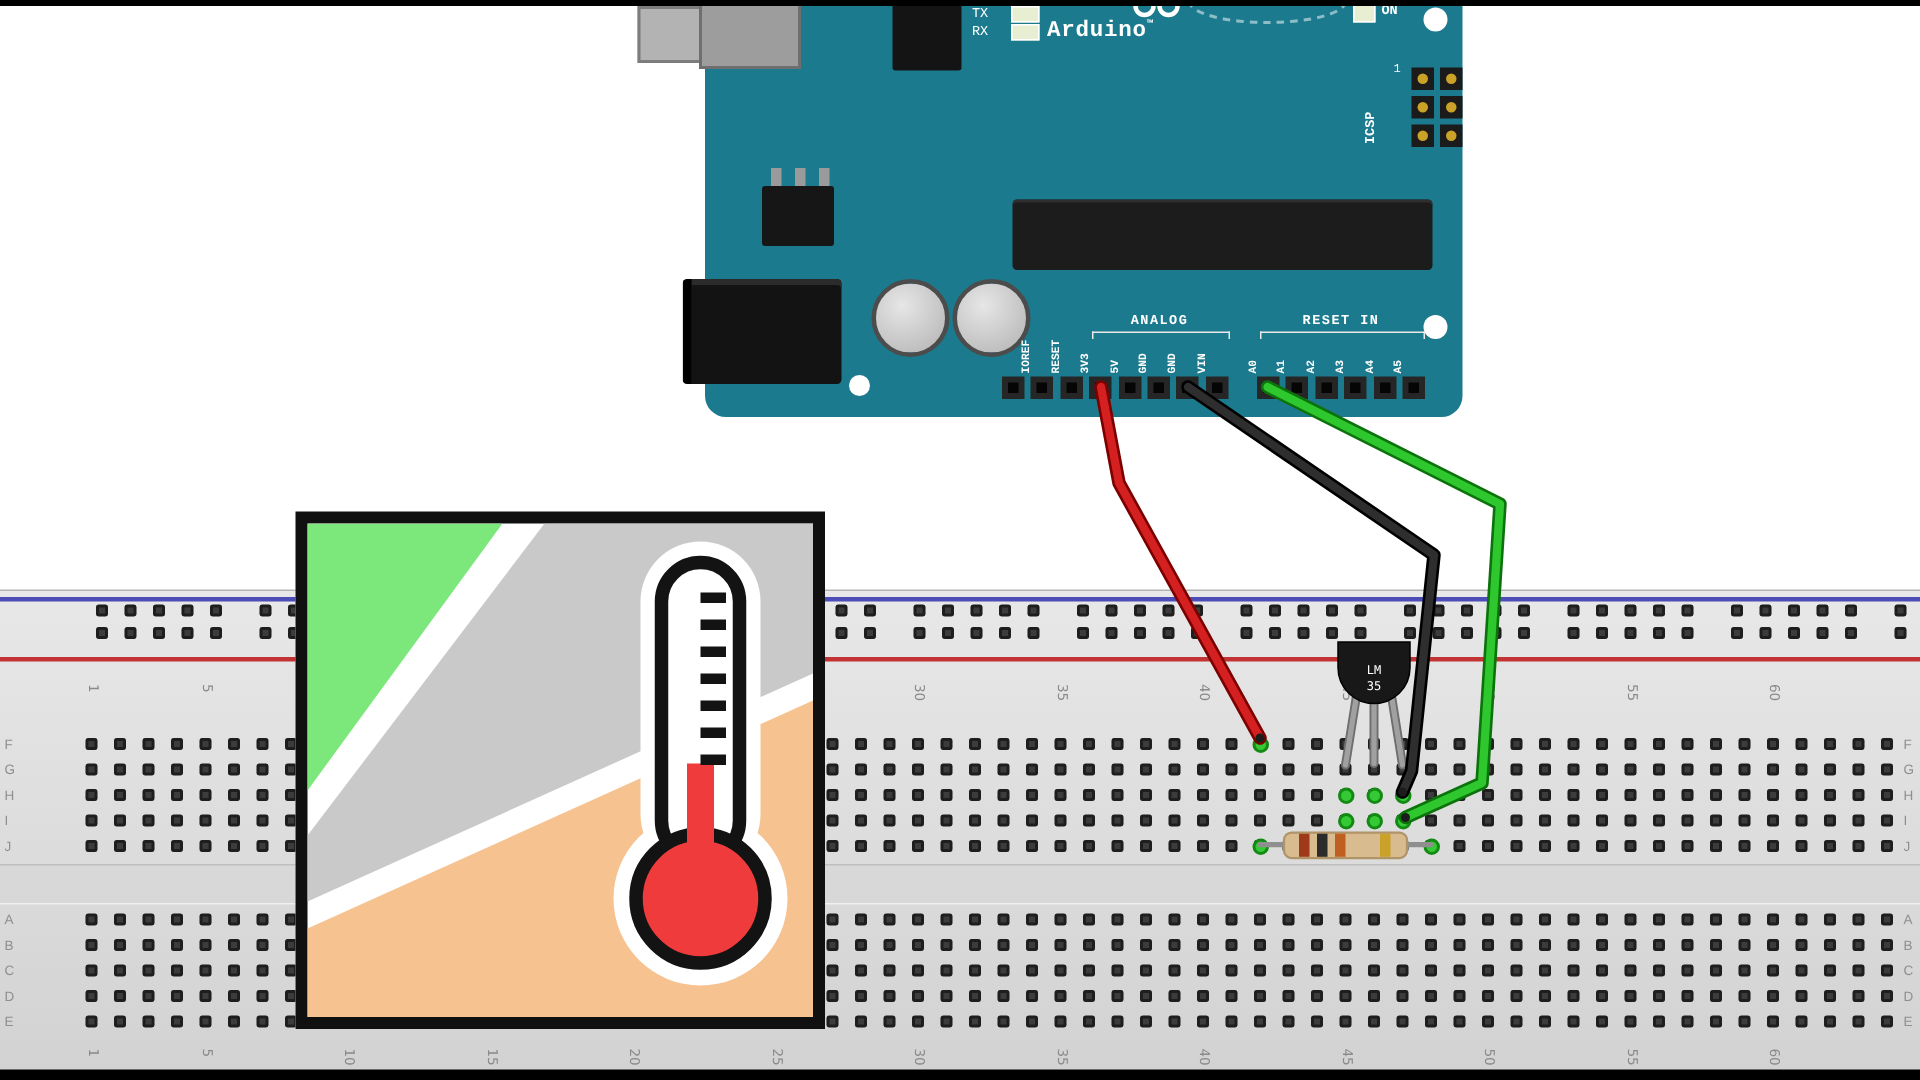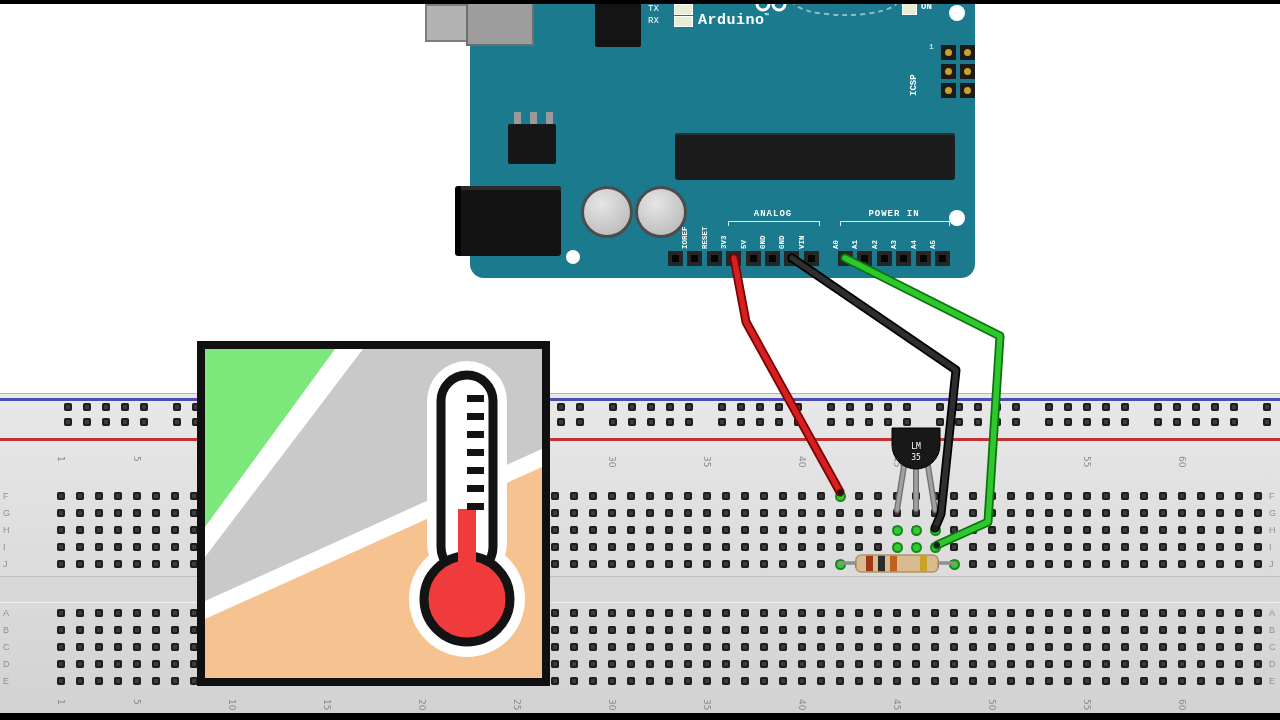--- a/index.html
+++ b/index.html
@@ -902,21 +902,21 @@
 
     <div class="a-abs" style="left:205px;top:133px;width:280px;height:47px;background:#1c1c1c;border-radius:3px;box-shadow:inset 0 2px 0 #2e2e2e"></div>
 
     <div class="cap" style="left:111px;top:186px"></div>
     <div class="cap" style="left:165px;top:186px"></div>
 
     <div class="a-abs" style="left:-15px;top:186px;width:100px;height:70px;background:#131313;border-radius:3px;border-left:6px solid #000;box-shadow:inset 0 4px 0 #2b2b2b"></div>
 
     <span class="grp-title" style="left:258px;width:90px">ANALOG</span>
     <div class="bracket" style="left:258px;width:90px"></div>
-    <span class="grp-title" style="left:370px;width:108px">POWER IN</span>
+    <span class="grp-title" style="left:370px;width:108px">RESET IN</span>
     <div class="bracket" style="left:370px;width:108px"></div>
   <div class="pin" style="left: 198px;">
         <i></i>
       </div>
       <div class="pin" style="left: 217.4px;">
         <i></i>
       </div>
       <span class="pin-label" style="left: 220.4px; top: 239px;">IOREF</span>
       <div class="pin" style="left: 236.8px;">
         <i></i>

